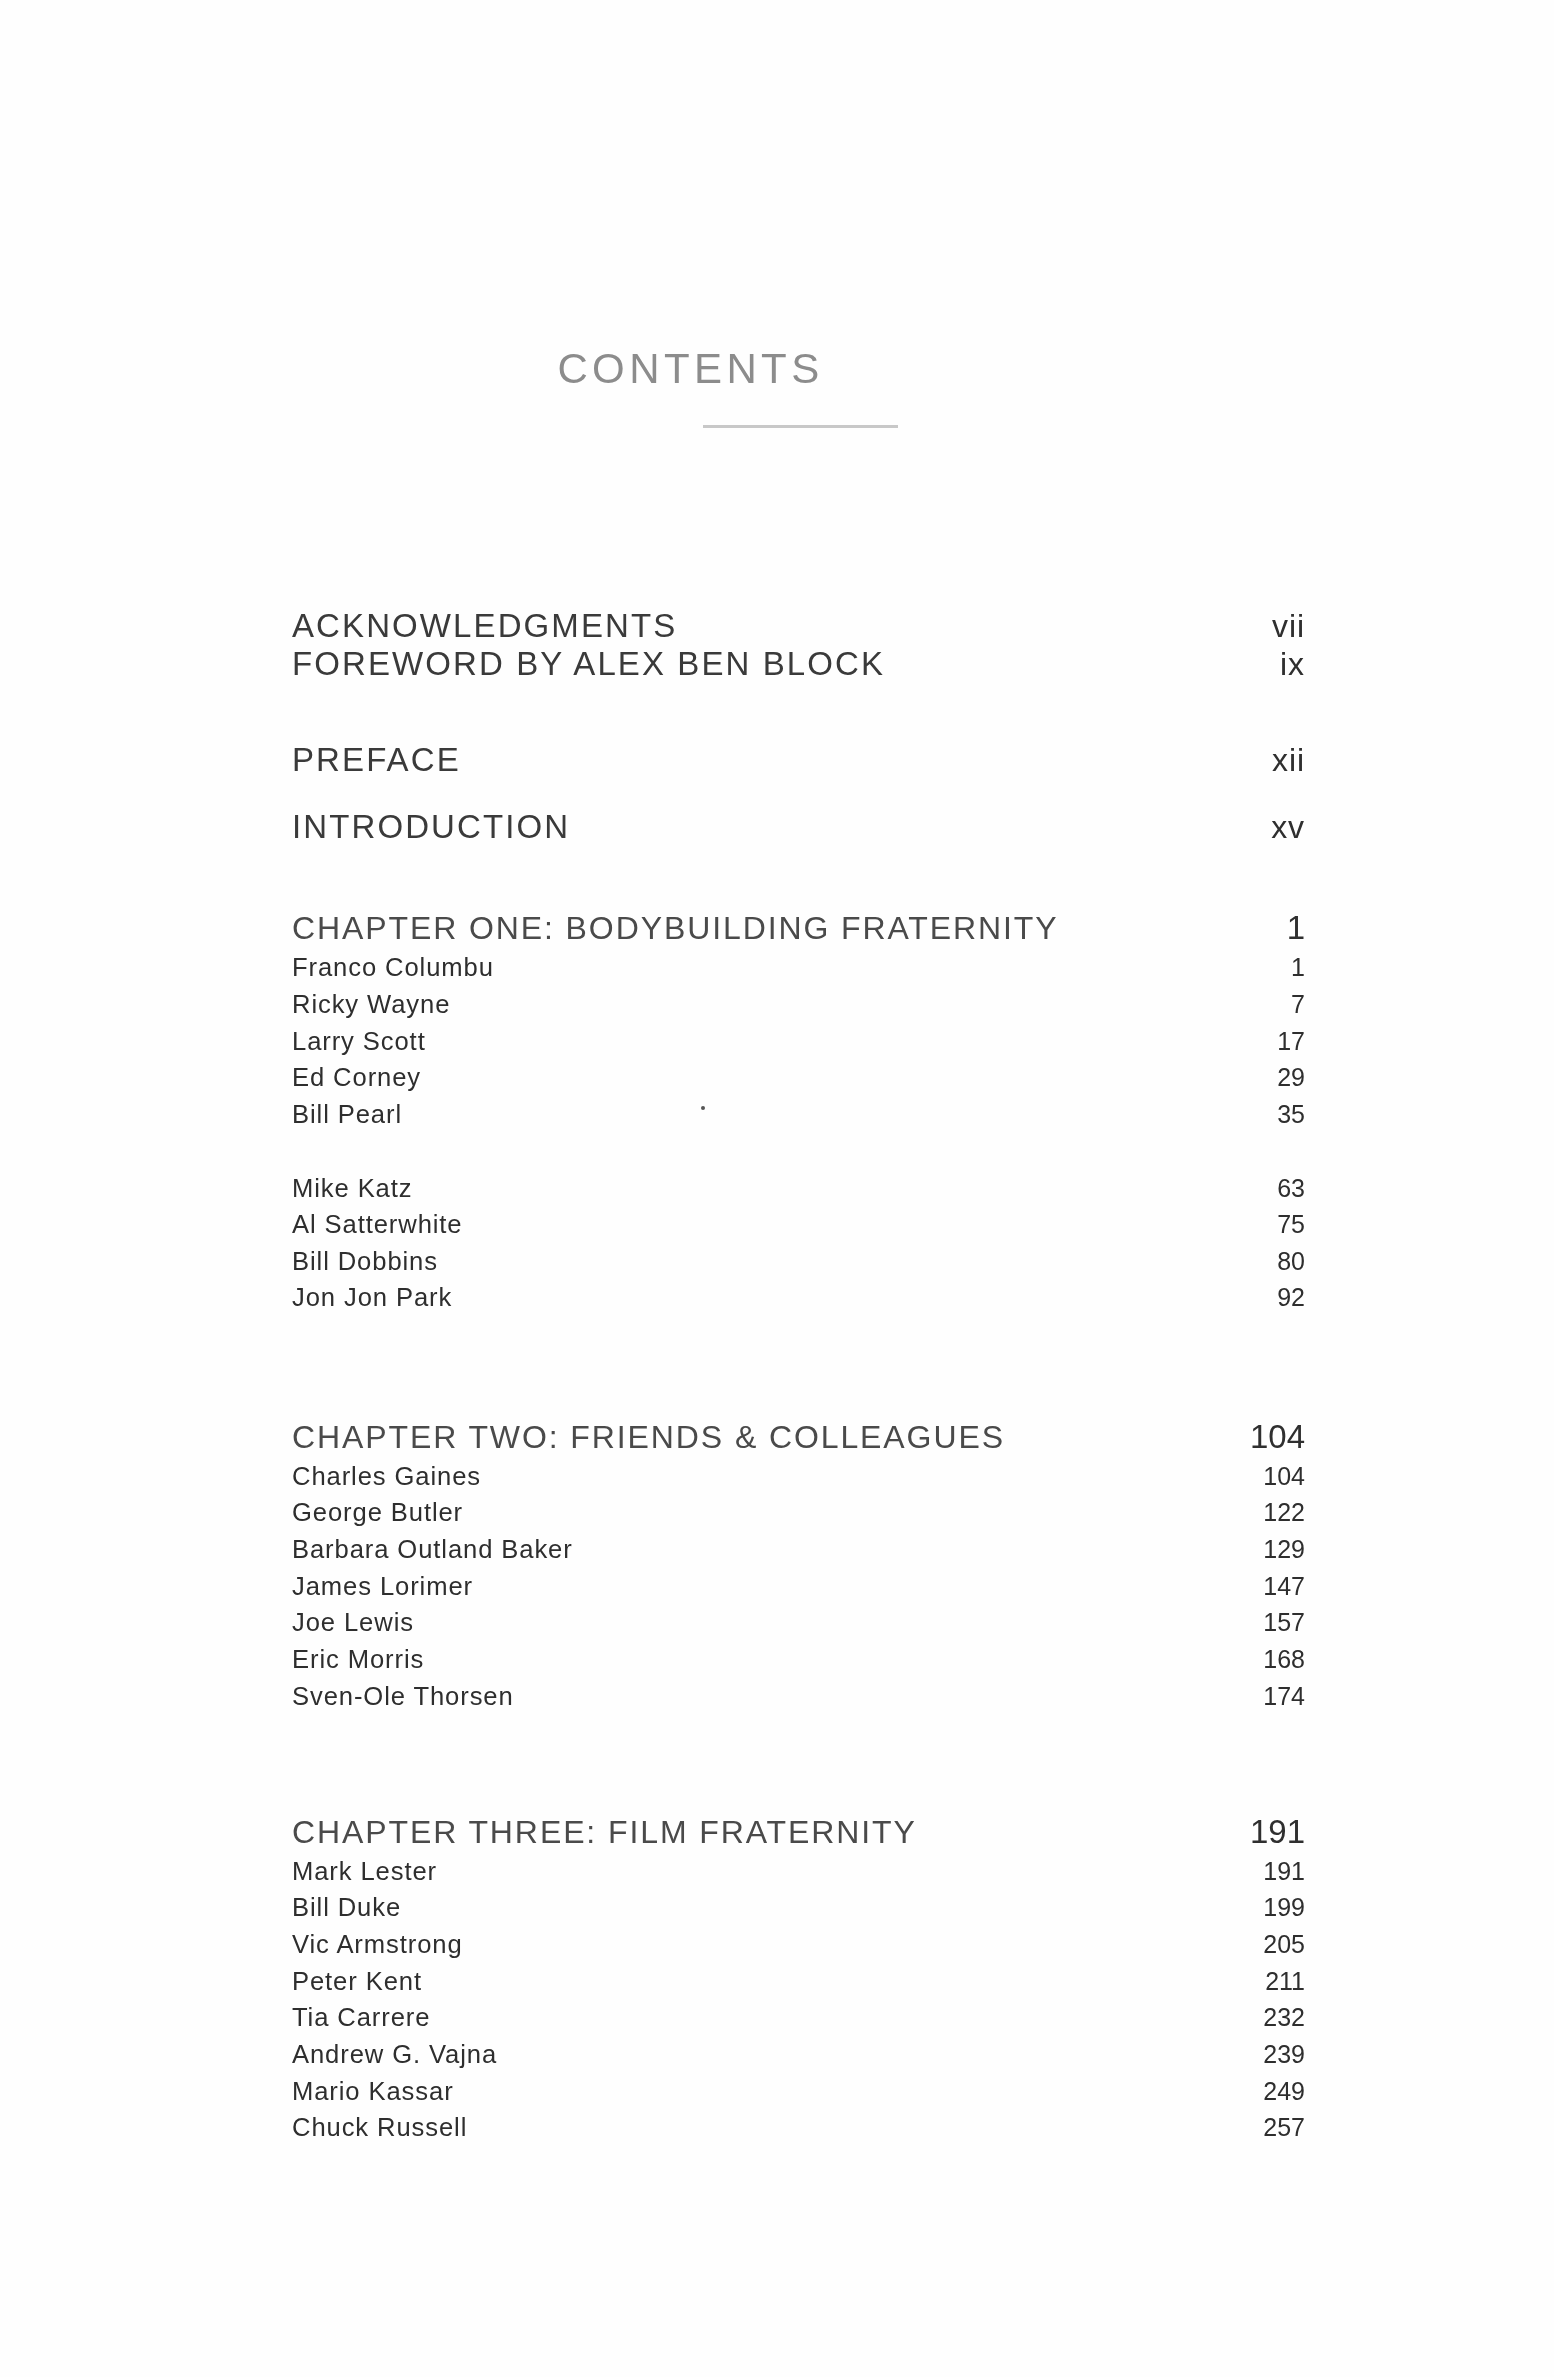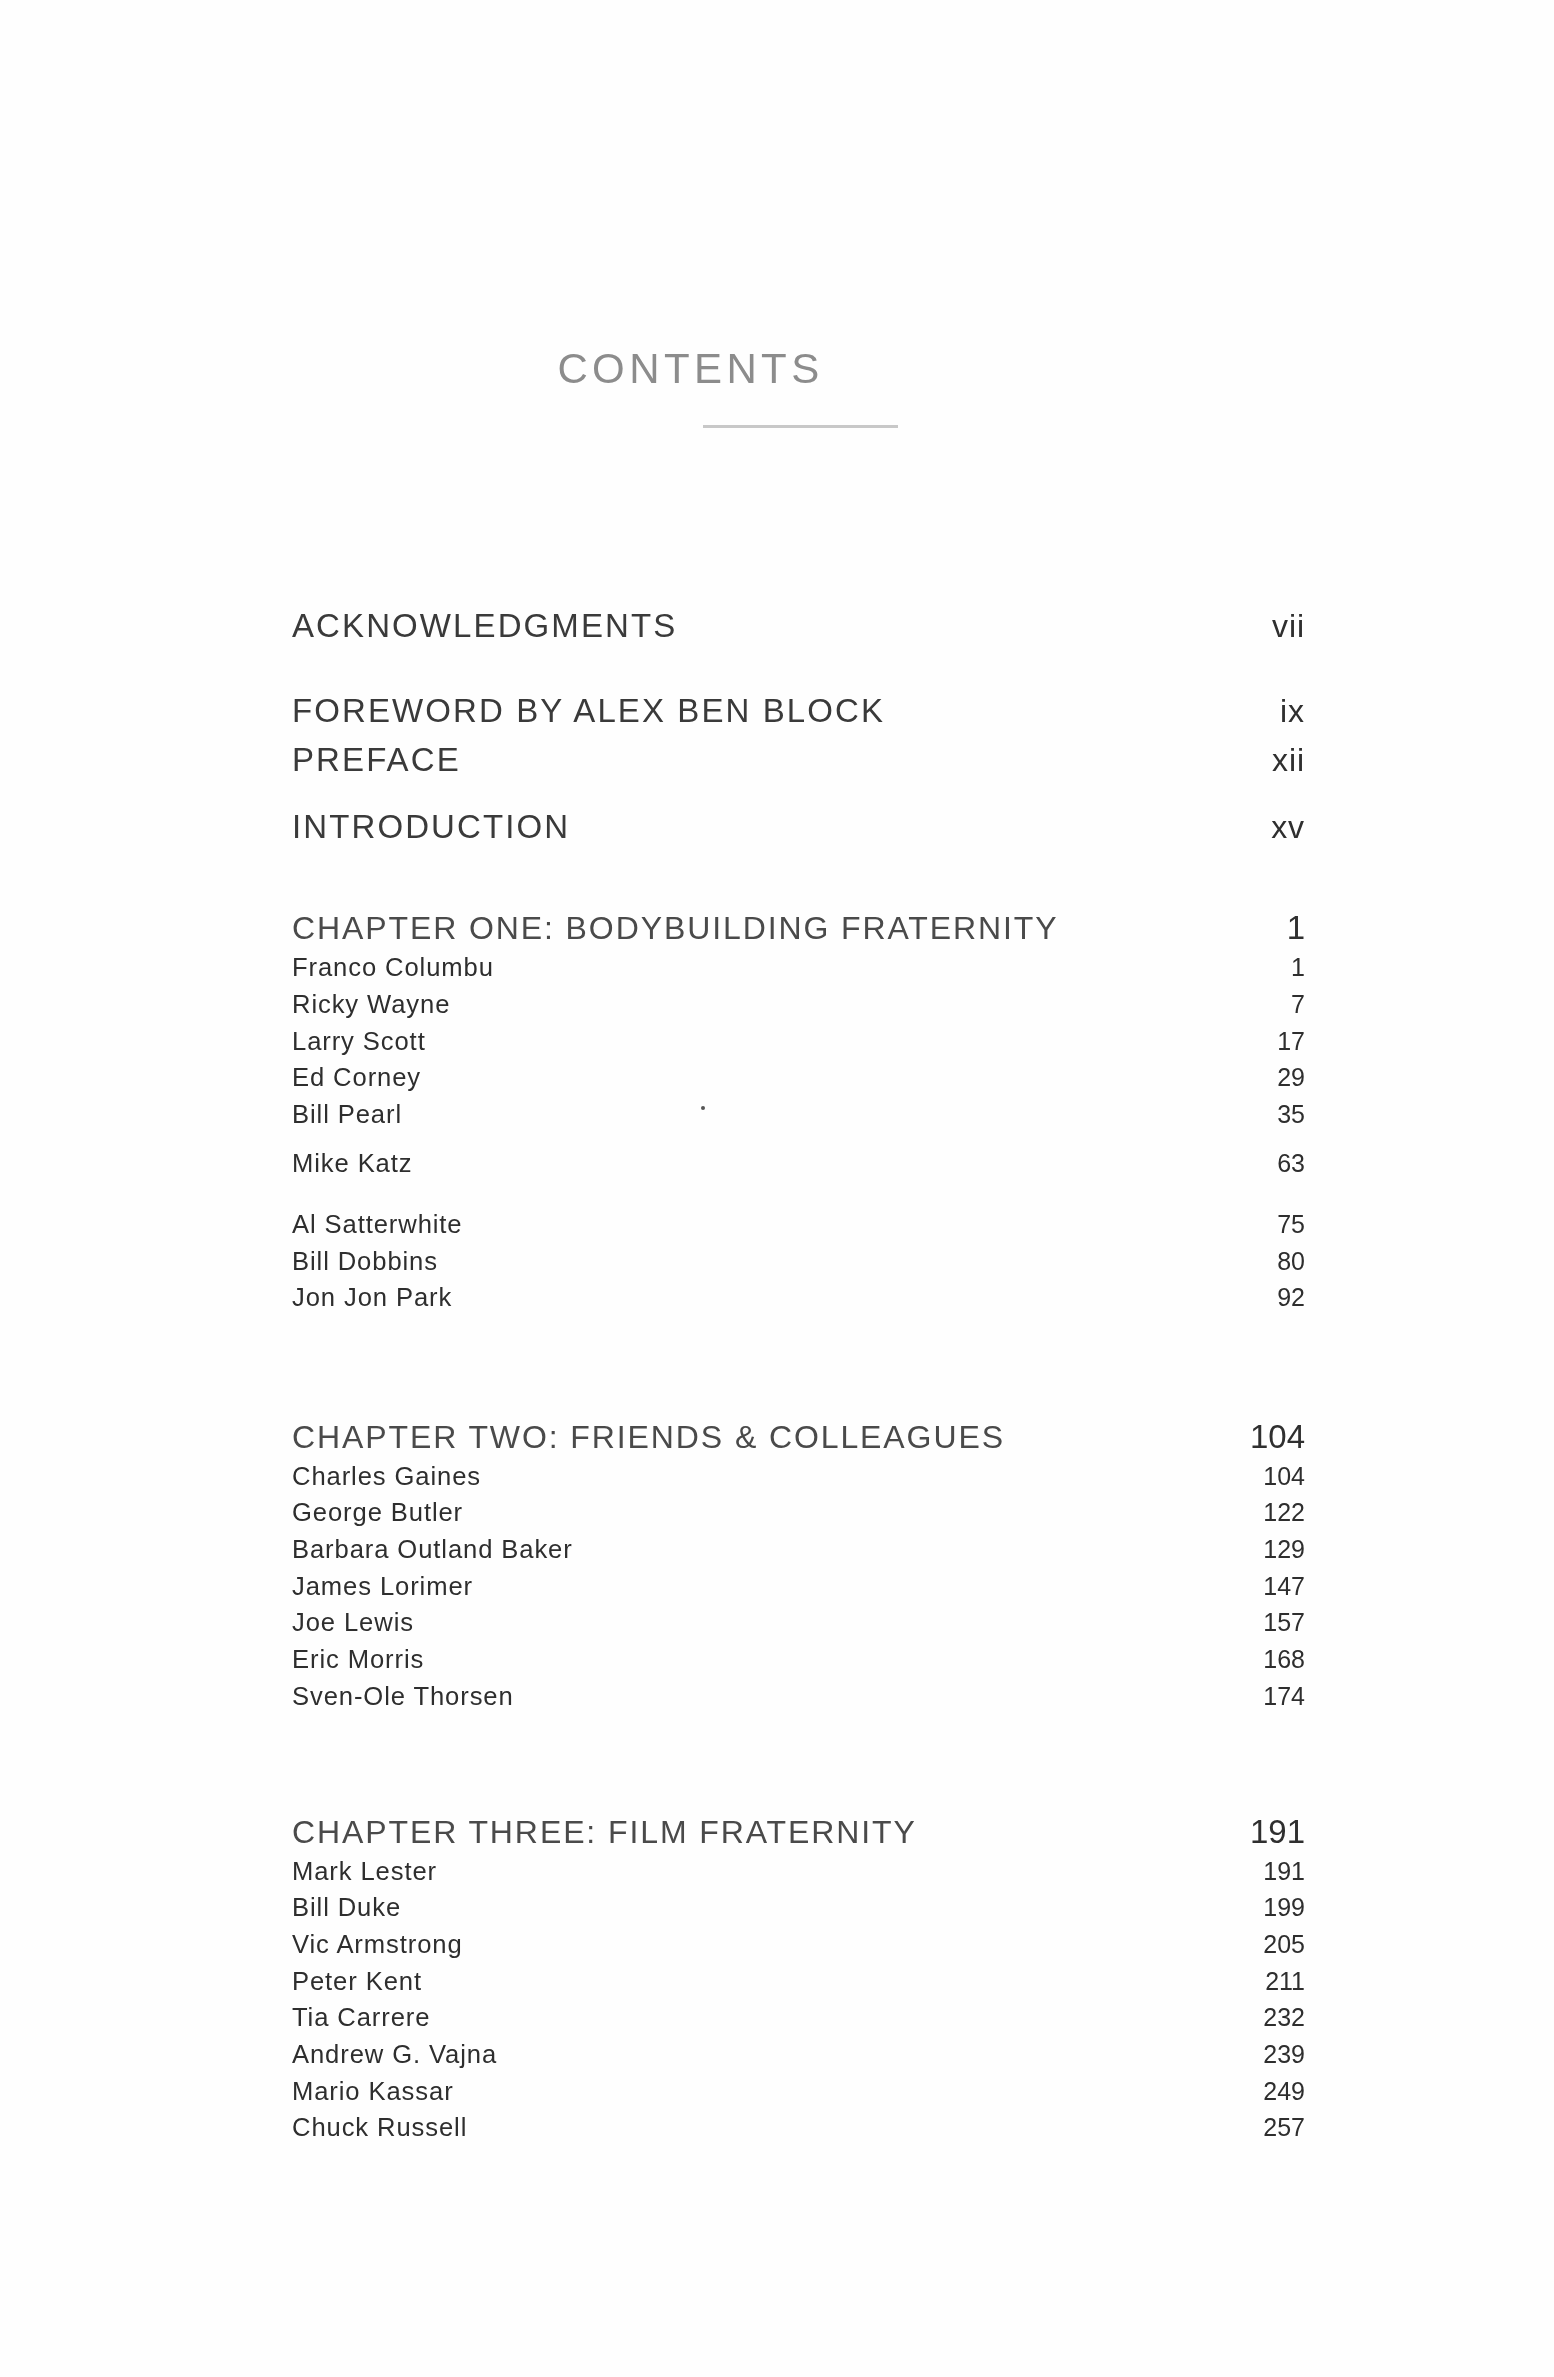--- a/index.html
+++ b/index.html
@@ -37,21 +37,21 @@
 
 <div class="page">
 
   <div class="title">CONTENTS</div>
   <div class="title-rule"></div>
 
   <div class="row front" style="top:606px;">
     <span class="label">ACKNOWLEDGMENTS</span>
     <span class="num">vii</span>
   </div>
-  <div class="row front" style="top:691px;">
+  <div class="row front" style="top:644px;">
     <span class="label">FOREWORD BY ALEX BEN BLOCK</span>
     <span class="num">ix</span>
   </div>
   <div class="row front" style="top:740px;">
     <span class="label">PREFACE</span>
     <span class="num">xii</span>
   </div>
   <div class="row front" style="top:807px;">
     <span class="label">INTRODUCTION</span>
     <span class="num">xv</span>
@@ -74,21 +74,21 @@
     <span class="num">17</span>
   </div>
   <div class="row entry" style="top:1061px;">
     <span class="label">Ed Corney</span>
     <span class="num">29</span>
   </div>
   <div class="row entry" style="top:1098px;">
     <span class="label">Bill Pearl</span>
     <span class="num">35</span>
   </div>
-  <div class="row entry" style="top:1147px;">
+  <div class="row entry" style="top:1172px;">
     <span class="label">Mike Katz</span>
     <span class="num">63</span>
   </div>
   <div class="row entry" style="top:1208px;">
     <span class="label">Al Satterwhite</span>
     <span class="num">75</span>
   </div>
   <div class="row entry" style="top:1245px;">
     <span class="label">Bill Dobbins</span>
     <span class="num">80</span>

